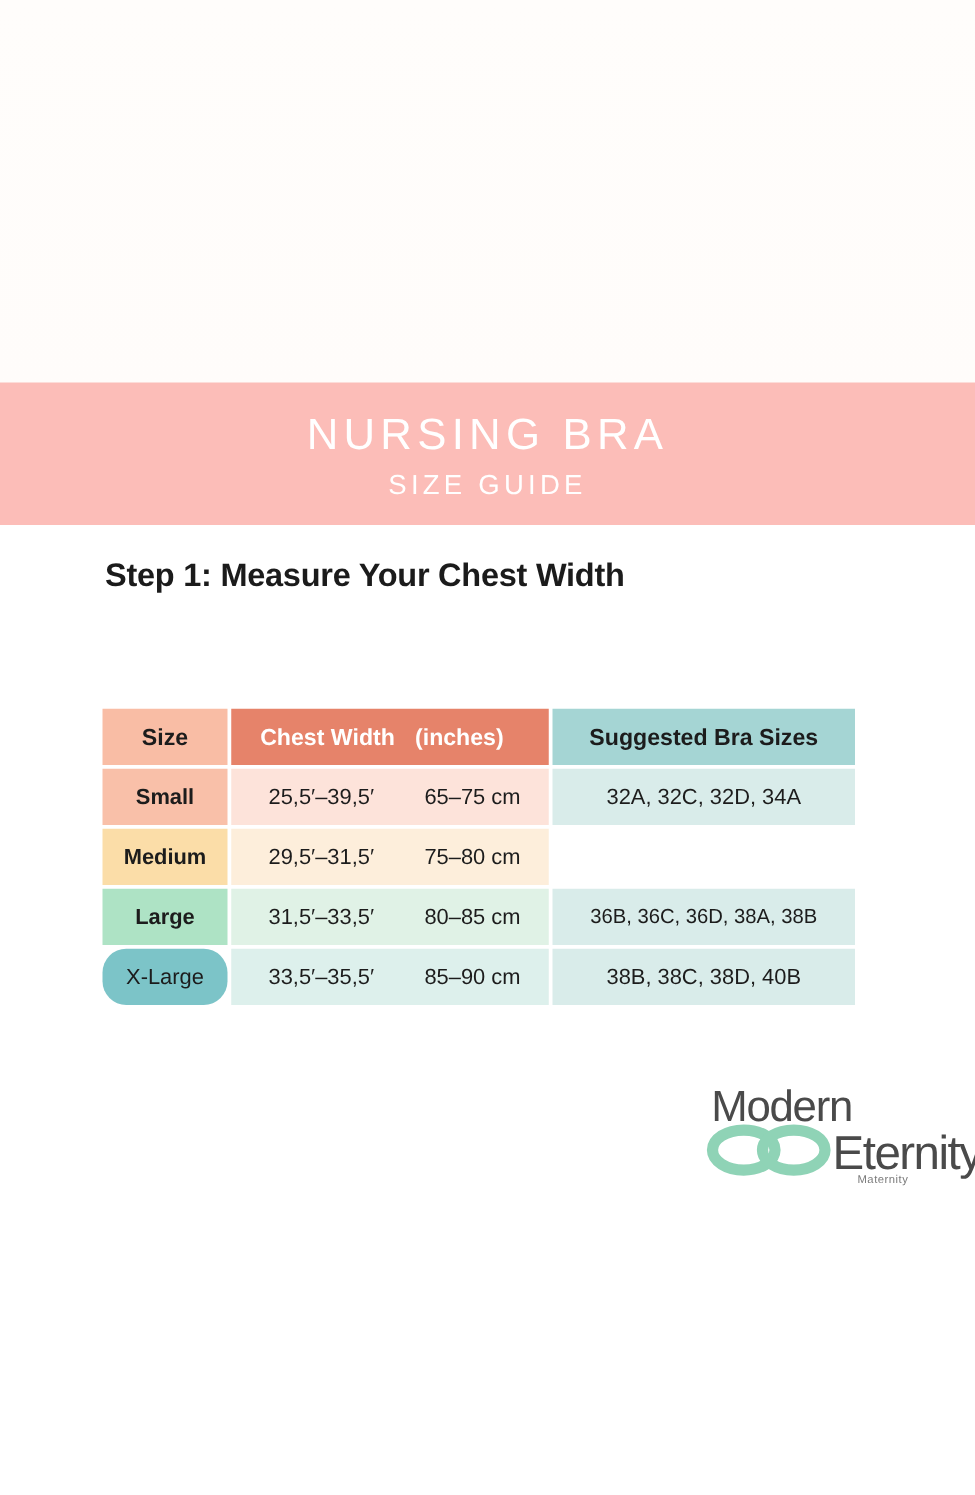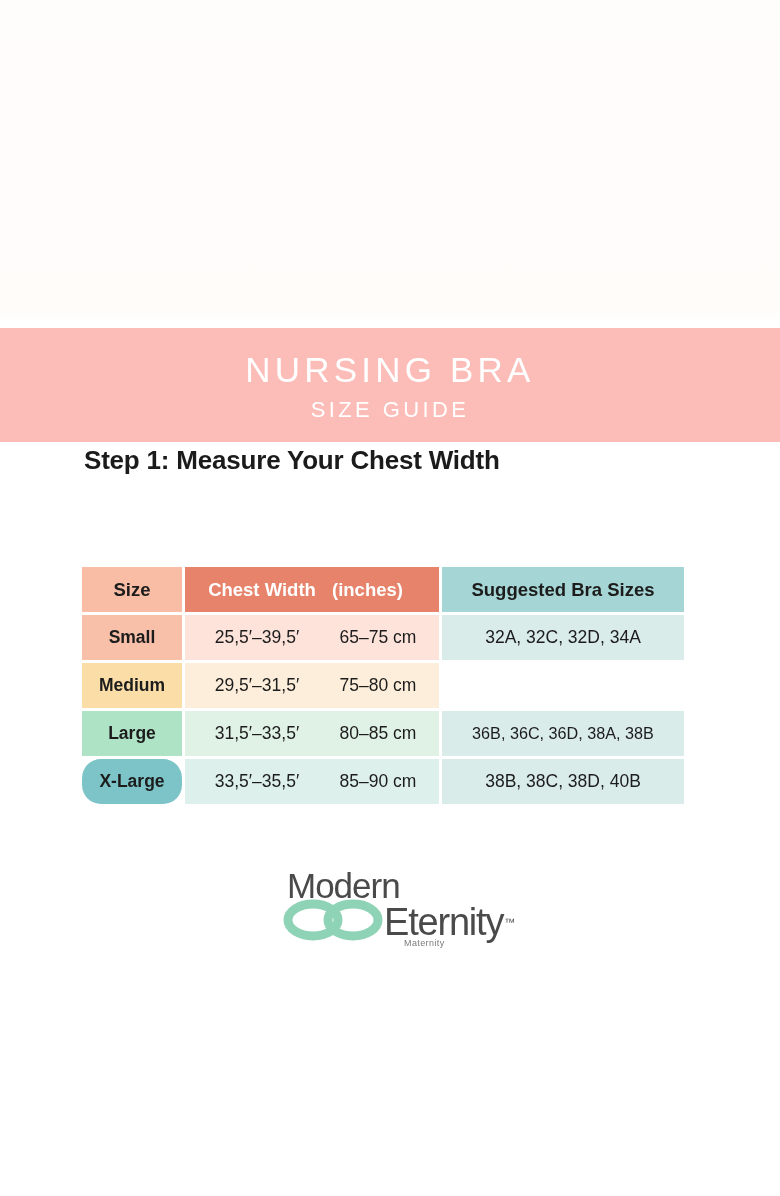--- a/index.html
+++ b/index.html
@@ -18,21 +18,21 @@
     position: relative;
     width: 780px;
     height: 1196px;
     background: linear-gradient(180deg, #fffdfb 0%, #fffcfa 26%, #ffffff 27%, #ffffff 100%);
   }
 
   
   .banner {
     position: absolute;
     left: 0;
-    top: 328px;
+    top: 306px;
     width: 780px;
     height: 114px;
     background: #fcbdb8;
     display: flex;
     flex-direction: column;
     align-items: center;
     justify-content: center;
     box-sizing: border-box;
     padding-top: 4px;
   }
@@ -132,34 +132,34 @@
   .r-small  .c-bra   { background: #d9ecea; }
 
   .r-medium .c-size  { background: #fbdda8; font-weight: bold; }
   .r-medium .c-chest { background: #fdeedb; }
   .r-medium .c-bra   { background: #d9ecea; }
 
   .r-large  .c-size  { background: #aee3c5; font-weight: bold; }
   .r-large  .c-chest { background: #e0f2e6; }
   .r-large  .c-bra   { background: #d9ecea; }
 
-  .r-xlarge .c-size  { background: #7cc4c8; font-weight: bold; border-radius: 19px; }
+  .r-xlarge .c-size  { background: #7cc4c8; font-weight: normal; border-radius: 19px; }
   .r-xlarge .c-chest { background: #ddf0ec; }
   .r-xlarge .c-bra   { background: #d9ecea; }
 
   .c-bra.tight { font-size: 16.2px; }
 
   
   .logo {
     position: absolute;
     left: 0;
     top: 868px;
     width: 780px;
     display: flex;
-    justify-content: center;
+    justify-content: flex-end;
   }
   .logo-inner {
     position: relative;
     width: 216px;
     height: 86px;
   }
   .logo-modern {
     position: absolute;
     left: 5px;
     top: 0px;

